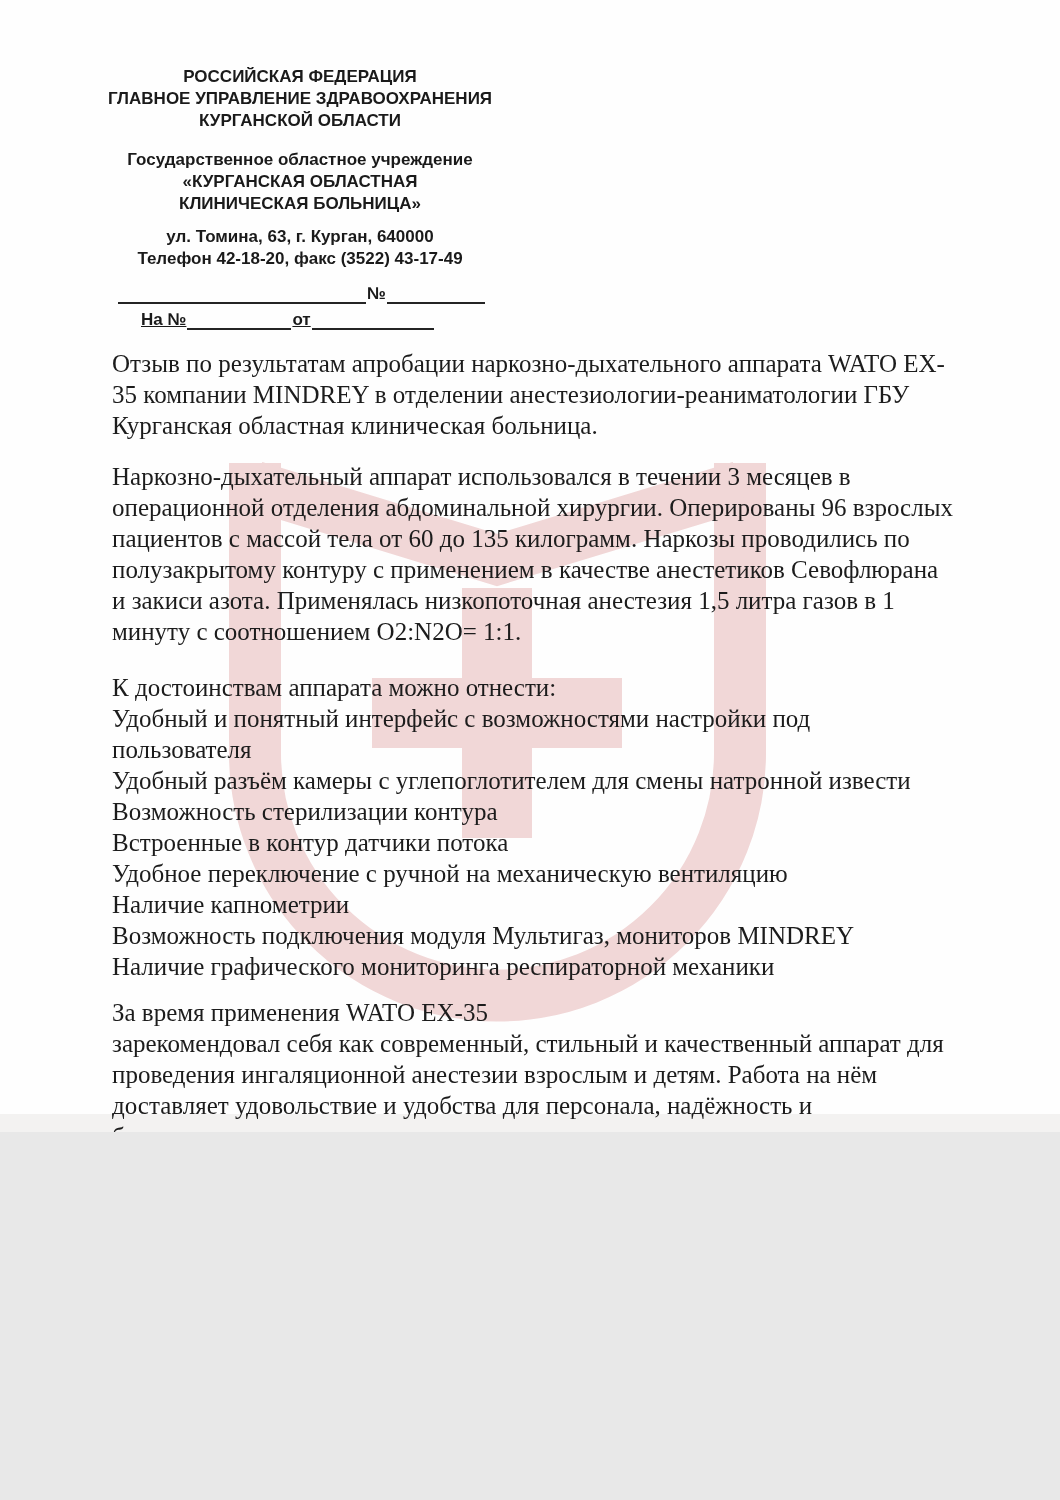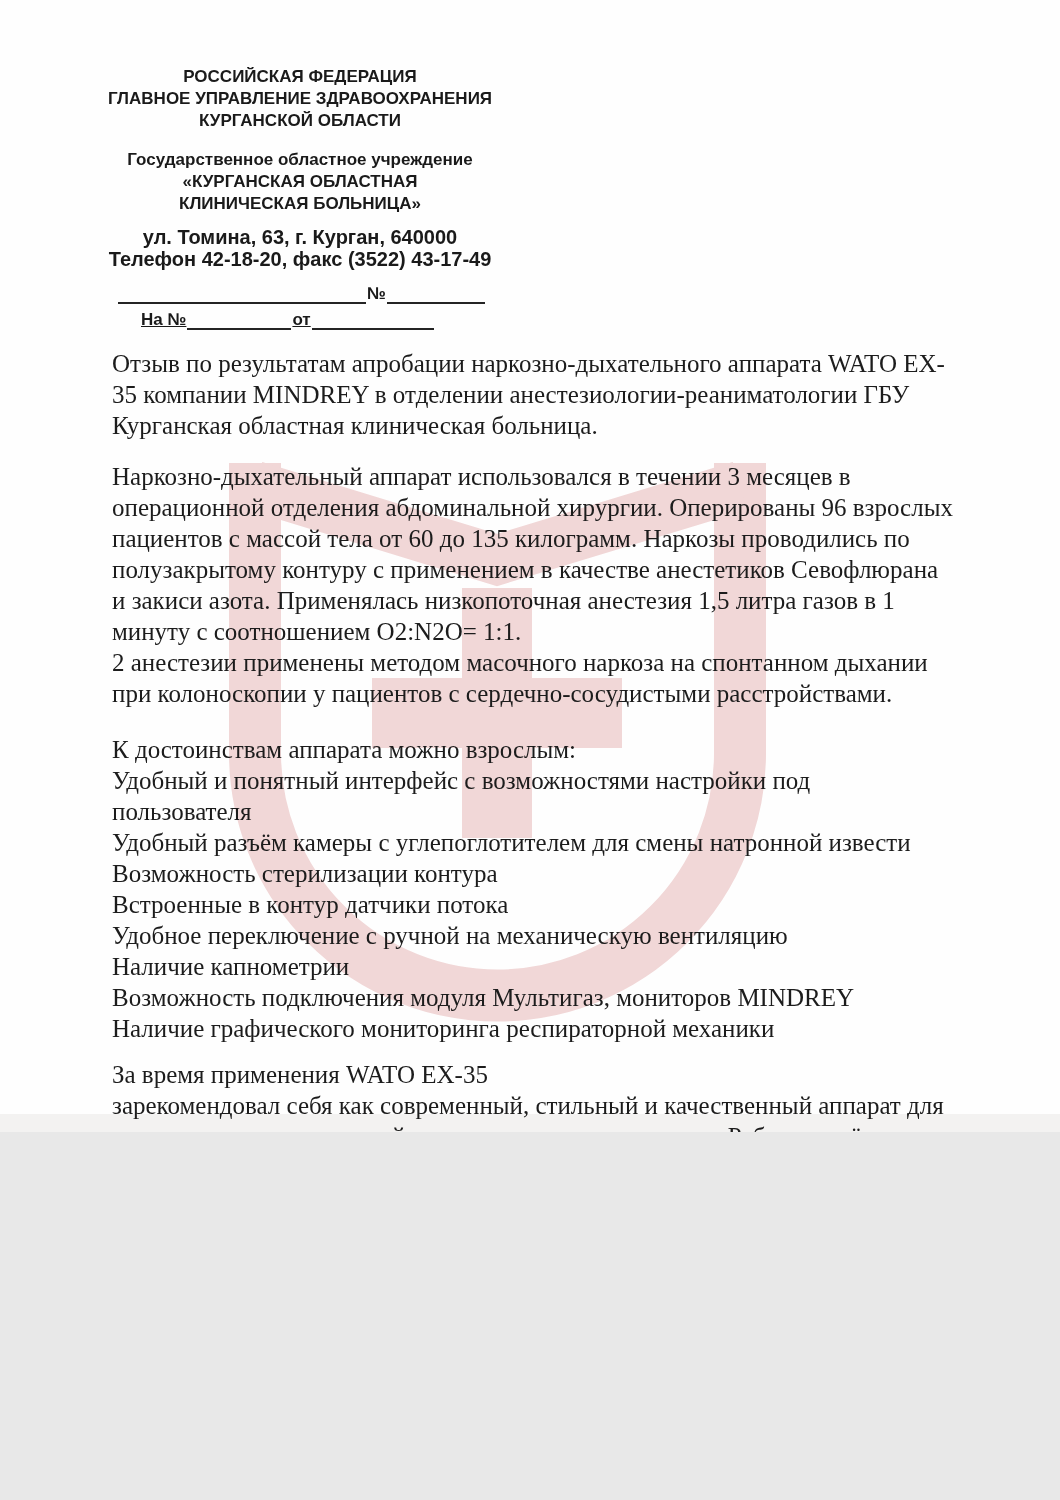--- a/index.html
+++ b/index.html
@@ -21,21 +21,21 @@
   .watermark .wmf{fill:var(--watermark_pink,#f1d7d7);stroke:none;}
   
   .letterhead{
     position:absolute;left:85px;top:66px;width:430px;
     text-align:center;z-index:2;
     font-family:"Liberation Sans","DejaVu Sans",sans-serif;
     font-weight:bold;font-size:17px;line-height:22px;
     color:#1a1a1a;
   }
   .lh-org{margin-top:17px;}
-  .lh-addr{margin-top:11px;font-size:20px;}
+  .lh-addr{margin-top:11px;font-size:17px;}
   
   .ref-lines{
     position:absolute;left:118px;top:278px;z-index:2;
     font-family:"Liberation Sans","DejaVu Sans",sans-serif;
     font-weight:bold;font-size:17px;color:#1a1a1a;
   }
   .ref-row{display:flex;align-items:flex-end;height:26px;}
   .ref-row.second{margin-left:22px;text-decoration:underline;}
   .blank{display:inline-block;border-bottom:2.5px solid #242424;height:20px;}
   .b1{width:248px;} .b2{width:98px;} .b3{width:104px;} .b4{width:122px;}
@@ -104,23 +104,22 @@
       <span class="blank b3"></span>
       <span class="ref-lbl">от</span>
       <span class="blank b4"></span>
     </div>
   </div>
 
   <div class="body-text">
     <p>Отзыв по результатам апробации наркозно-дыхательного аппарата WATO EX-35 компании MINDREY  в отделении анестезиологии-реаниматологии ГБУ Курганская областная клиническая больница.</p>
     <div class="gap-sm"></div>
     <p>Наркозно-дыхательный аппарат использовался в течении 3 месяцев в операционной отделения абдоминальной хирургии. Оперированы 96 взрослых пациентов с массой тела от 60 до 135 килограмм. Наркозы проводились по полузакрытому контуру с применением в качестве анестетиков Севофлюрана и закиси азота. Применялась низкопоточная анестезия 1,5 литра газов в 1 минуту с соотношением O2:N2O= 1:1.</p>
-    <p>2 анестезии применены методом масочного наркоза на спонтанном дыхании при колоноскопии у пациентов с сердечно-сосудистыми расстройствами.</p>
     <div class="gap-md"></div>
-    <p>К достоинствам аппарата можно взрослым:</p>
+    <p>К достоинствам аппарата можно отнести:</p>
     <div>
       <div>Удобный и понятный интерфейс с возможностями настройки под</div>
       <div>пользователя</div>
       <div>Удобный разъём камеры  с углепоглотителем для смены натронной извести</div>
       <div>Возможность стерилизации контура</div>
       <div>Встроенные в контур датчики потока</div>
       <div>Удобное переключение с ручной на механическую вентиляцию</div>
       <div>Наличие капнометрии</div>
       <div>Возможность подключения модуля Мультигаз, мониторов MINDREY</div>
       <div>Наличие графического мониторинга респираторной механики</div>

